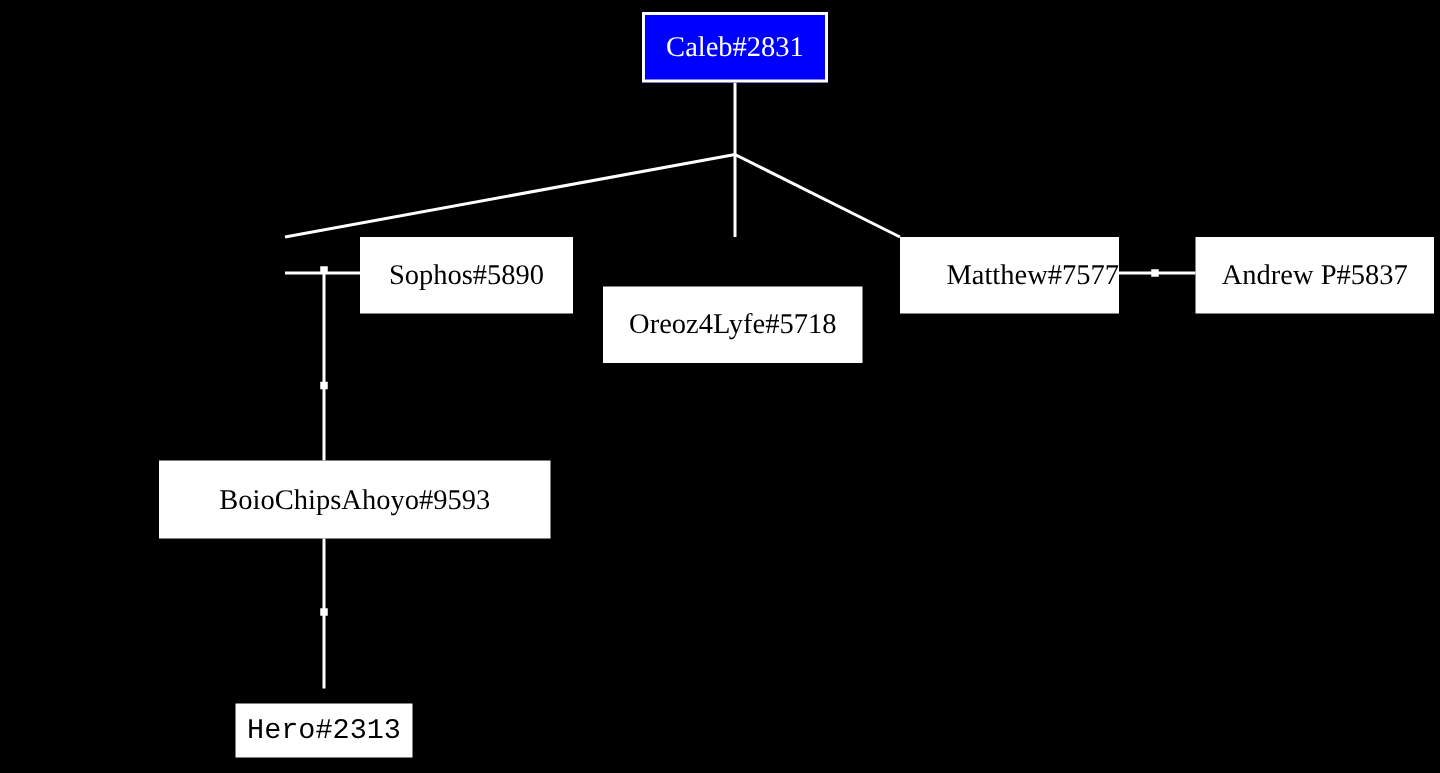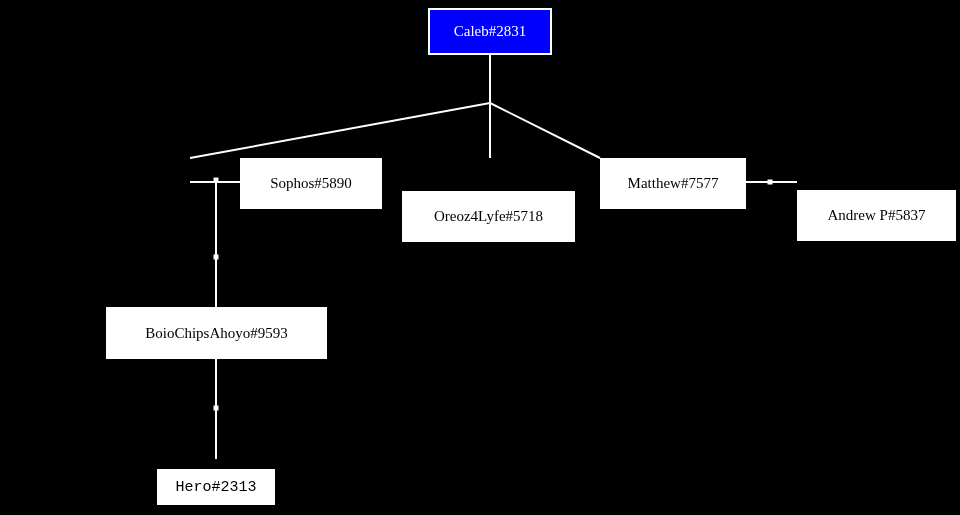--- a/index.html
+++ b/index.html
@@ -29,38 +29,38 @@
   .edges-layer rect {
     fill: #ffffff;
   }
   .node {
     position: absolute;
     display: flex;
     align-items: center;
     justify-content: center;
     background: #ffffff;
     color: #000000;
-    font-size: 15px;
+    font-size: 19px;
     white-space: nowrap;
     box-sizing: border-box;
     line-height: 1;
   }
   .node.root {
     background: #0000ff;
     color: #ffffff;
     border: 2px solid #ffffff;
   }
   
   .n-caleb        { left: 428px; top: 8px;   width: 124px; height: 47px; }
   .n-smallgeorge  { left: 2px;   top: 158px; width: 188px; height: 51px; }
   .n-sophos       { left: 240px; top: 158px; width: 142px; height: 51px; }
   .n-oreoz        { left: 402px; top: 158px; width: 173px; height: 51px; margin-top: 33px; }
-  .n-matthew      { left: 600px; top: 158px; width: 146px; height: 51px; }
-  .n-andrew       { left: 797px; top: 158px; width: 159px; height: 51px; margin-top: 32px; }
-  .n-boiochips    { left: 106px; top: 307px; width: 221px; height: 52px; }
+  .n-matthew      { left: 600px; top: 158px; width: 146px; height: 51px; justify-content: flex-end; }
+  .n-andrew       { left: 797px; top: 158px; width: 159px; height: 51px; }
+  .n-boiochips    { left: 106px; top: 307px; width: 261px; height: 52px; }
   .n-hero         { left: 157px; top: 469px; width: 118px; height: 36px; font-family: Liberation Mono, monospace; }
 </style>
 </head>
 <body>
 
 <div class="canvas">
 
   <svg class="edges-layer" viewBox="0 0 960 515" xmlns="http://www.w3.org/2000/svg">
 
     <line x1="490" y1="55" x2="490" y2="103"></line>

